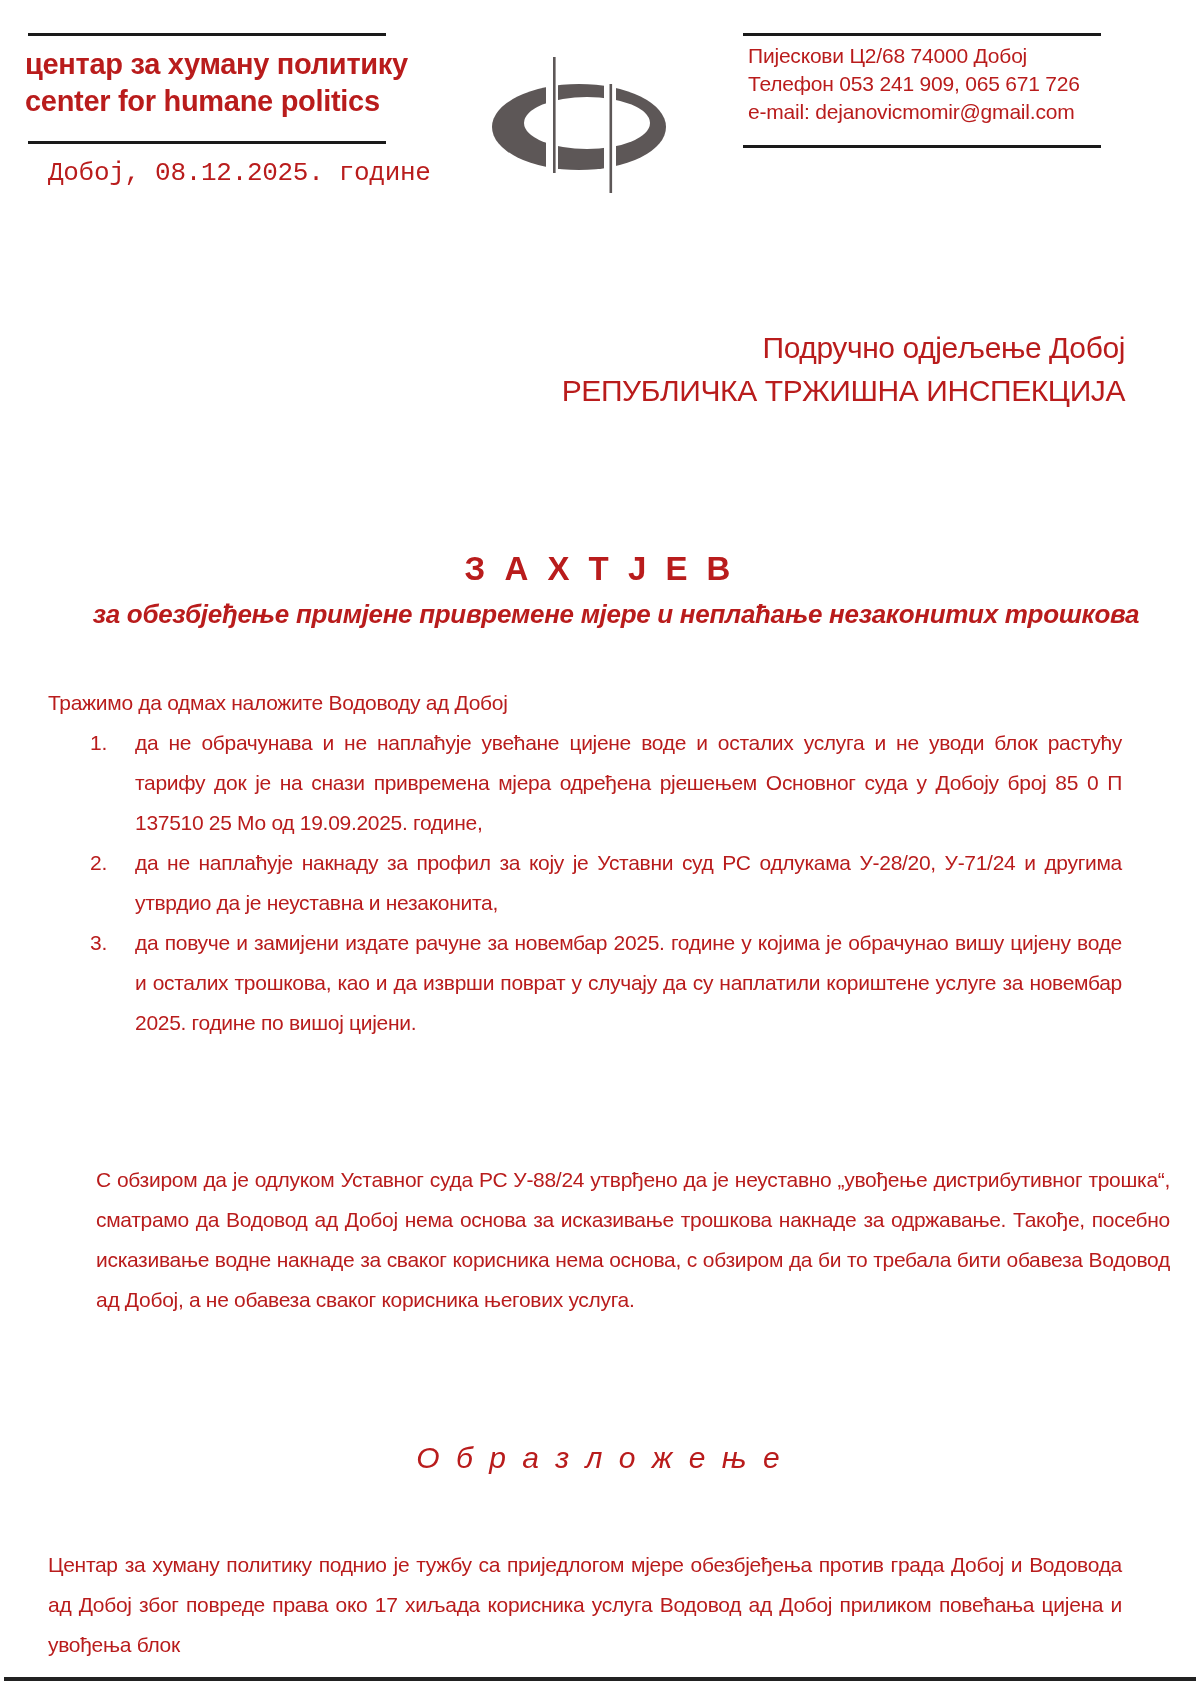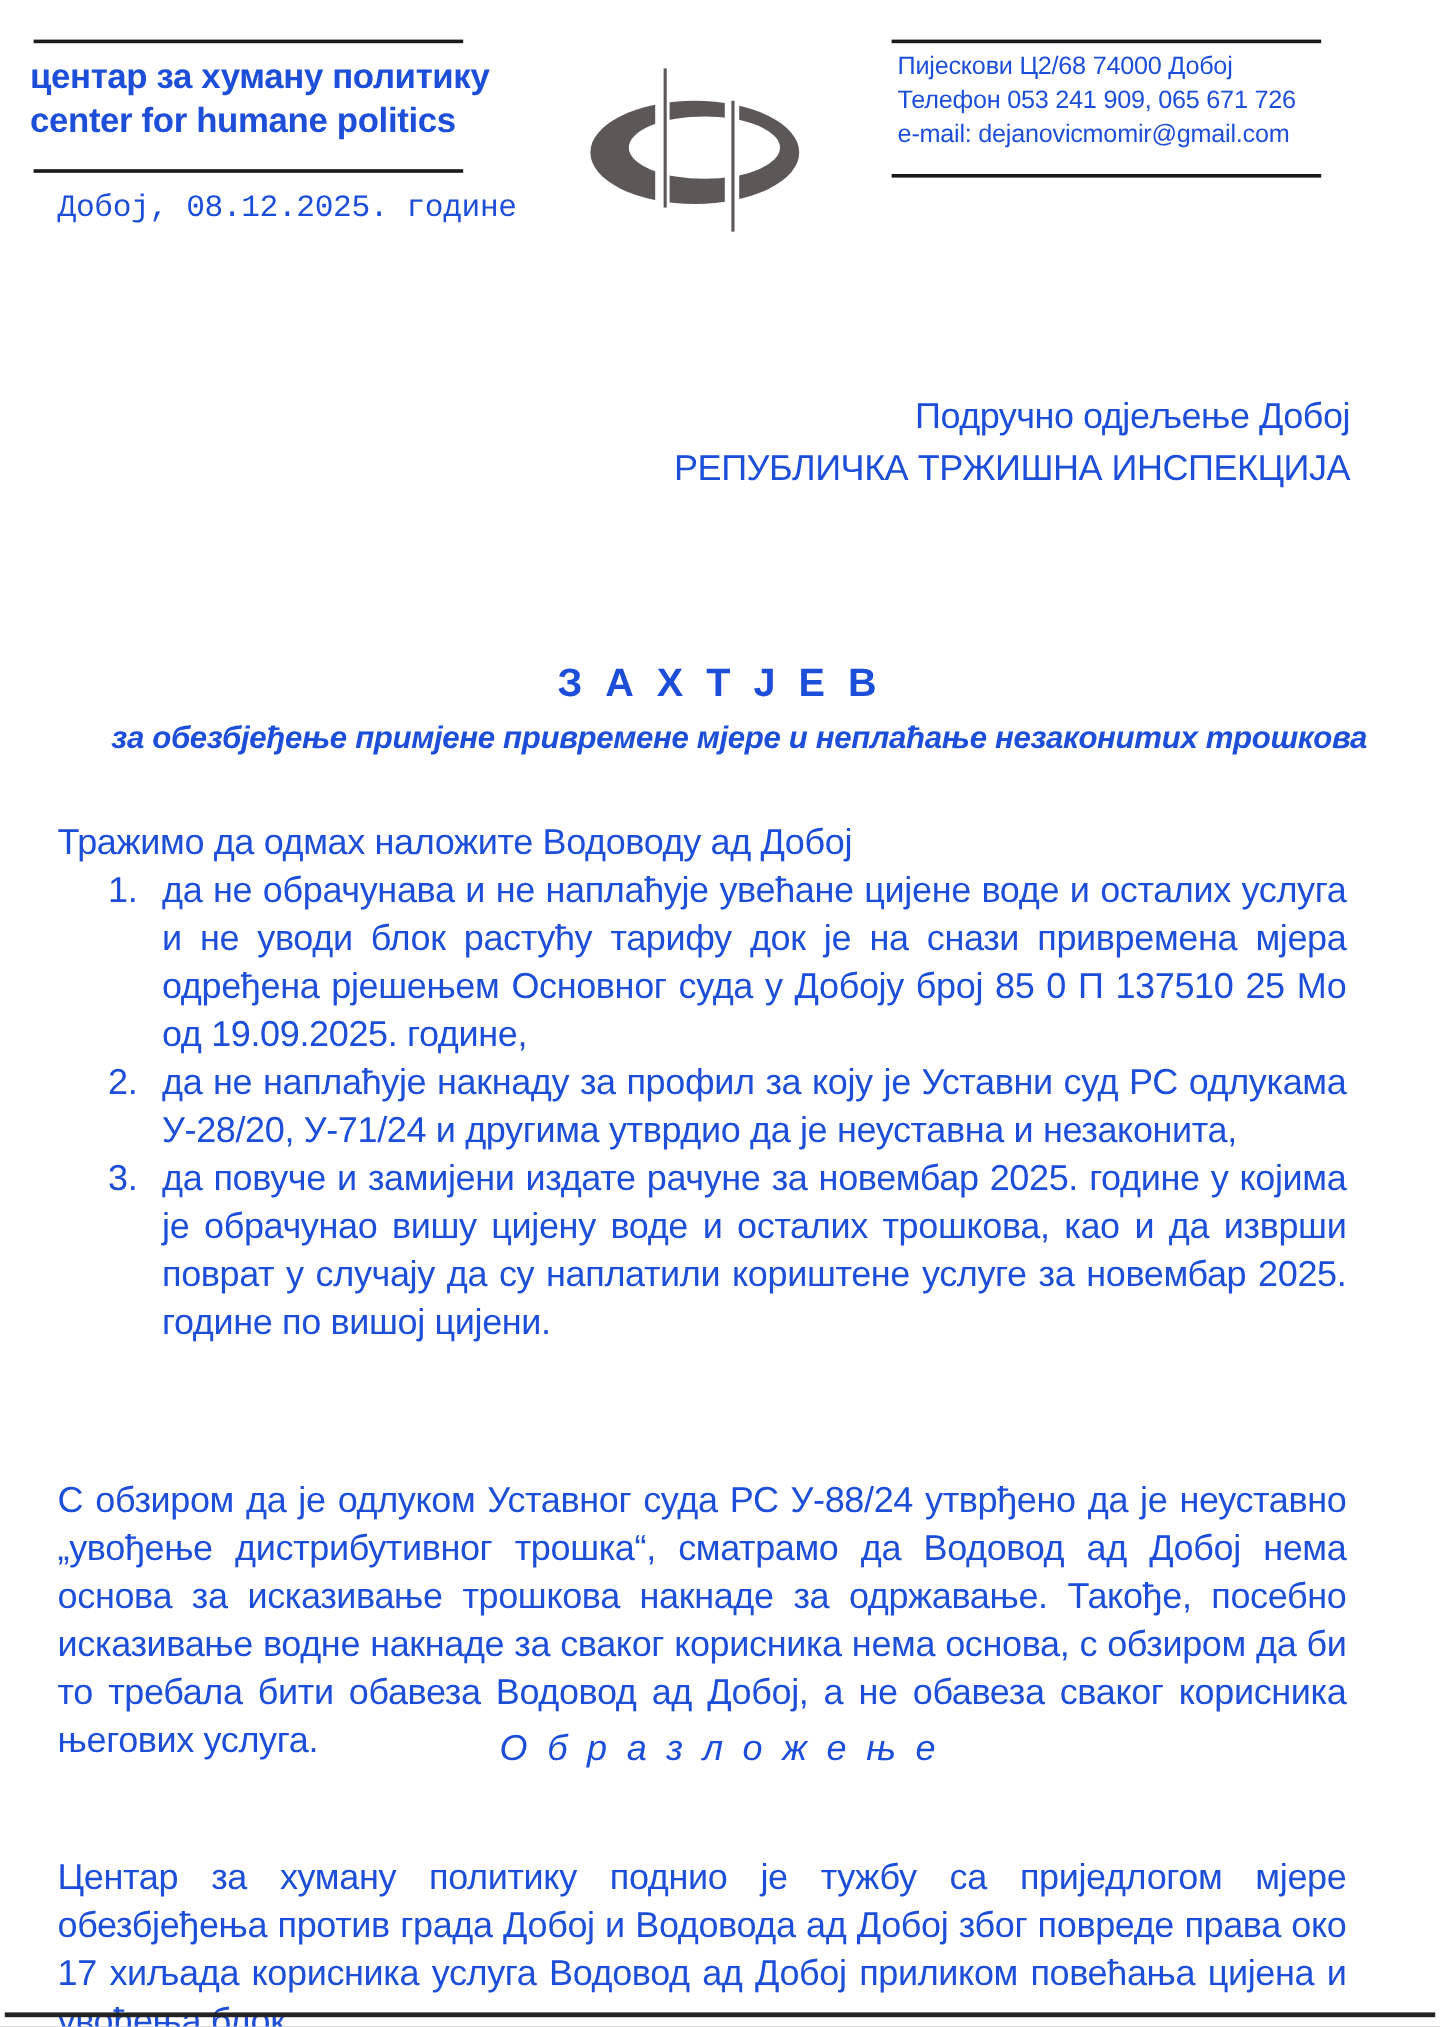--- a/index.html
+++ b/index.html
@@ -1,21 +1,21 @@
 <!DOCTYPE html>
 <html><head>
 <meta charset="utf-8">
 <style>
   html,body{margin:0;padding:0;background:#9a9a9a;}
   .page{
     position:relative;
     width:1200px;height:1689px;
     background:#ffffff;
     font-family:"Liberation Sans", sans-serif;
-    color:#1d4ed8;
+    color:#b91c1c;
     overflow:hidden;
     margin:0 auto;
   }
   .rule{position:absolute;background:#1a1a1a;height:3px;}
 
   
   .sender-name{
     position:absolute;left:25px;top:46px;width:460px;
     font-size:29px;font-weight:bold;line-height:37px;letter-spacing:-0.3px;
   }
@@ -45,28 +45,28 @@
     font-size:33px;font-weight:bold;letter-spacing:5px;white-space:nowrap;
   }
   .req-subtitle{
     position:absolute;left:0;top:599px;width:1200px;text-align:center;
     font-size:26px;font-weight:bold;font-style:italic;letter-spacing:-0.3px;white-space:nowrap;padding-left:16px;
   }
 
   
   .body-text{
     position:absolute;left:48px;width:1074px;
-    font-size:30px;line-height:40px;letter-spacing:-0.3px;
+    font-size:21px;line-height:40px;letter-spacing:-0.3px;
     text-align:justify;
   }
   .intro{top:683px;text-align:left;}
   .list{top:723px;}
   .list-item{position:relative;padding-left:87px;}
   .list-item .num{position:absolute;left:42px;top:0;}
-  .para2{top:1231px;}
+  .para2{top:1160px;margin-left:48px;}
   .rationale-heading{
     position:absolute;left:0;top:1441px;width:1200px;text-align:center;
     font-size:30px;font-style:italic;letter-spacing:4px;white-space:nowrap;
   }
   .para3{top:1545px;}
 
   .bottom-rule{position:absolute;left:4px;top:1677px;width:1192px;height:4px;background:#222;}
 </style>
 </head>
 <body>

